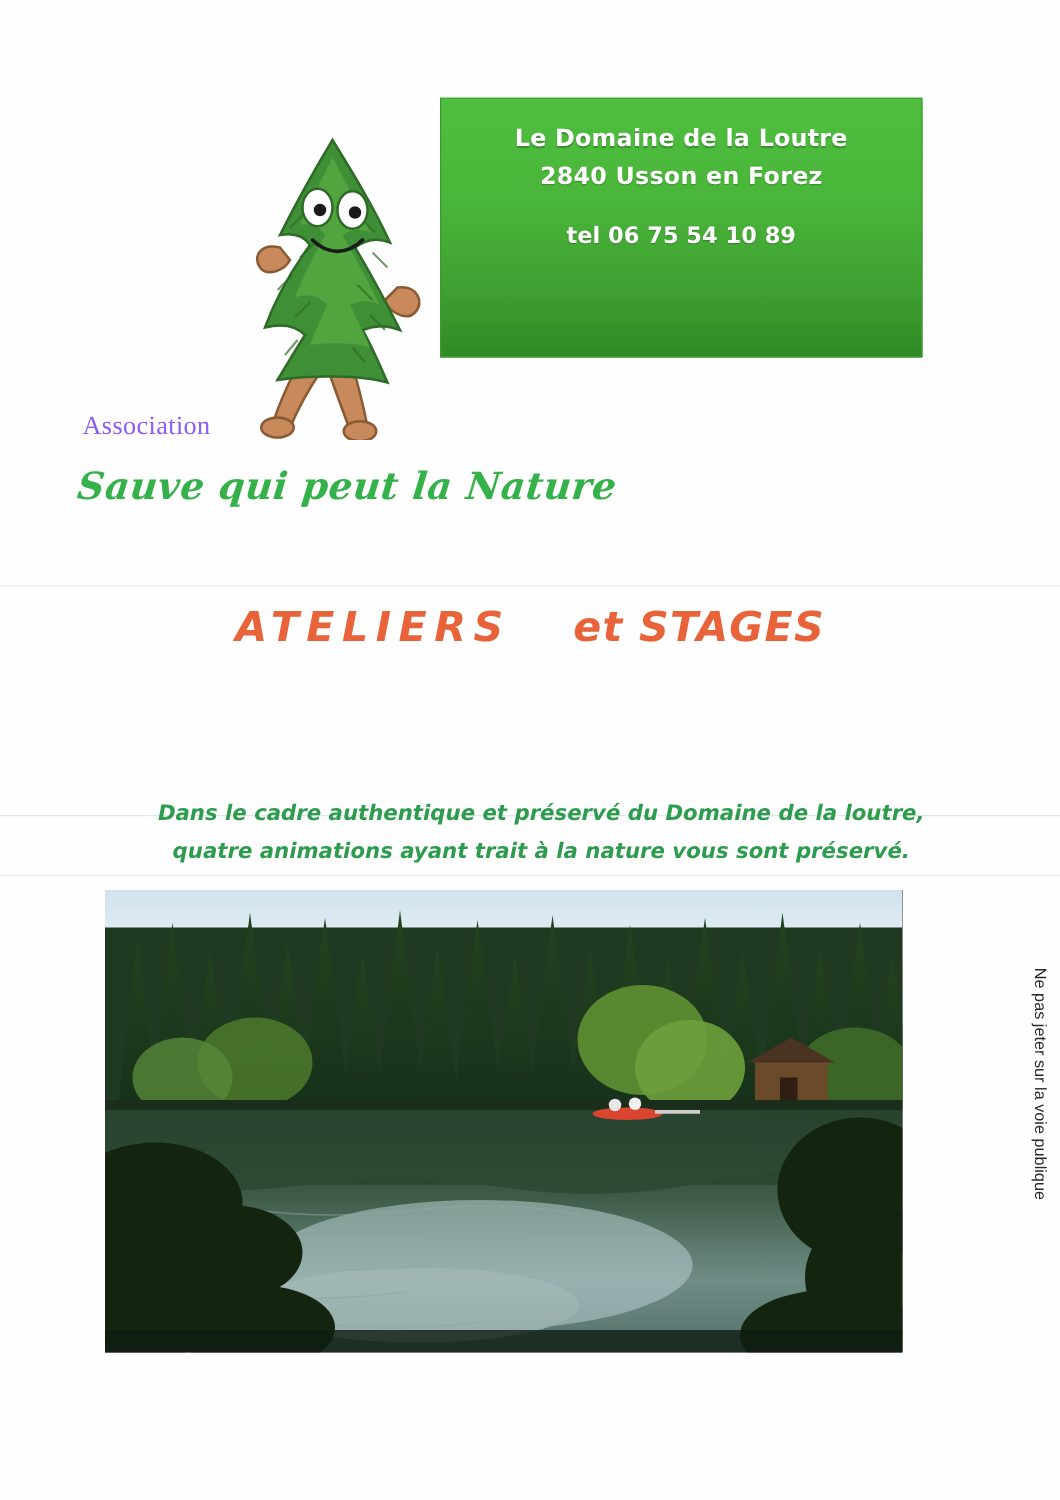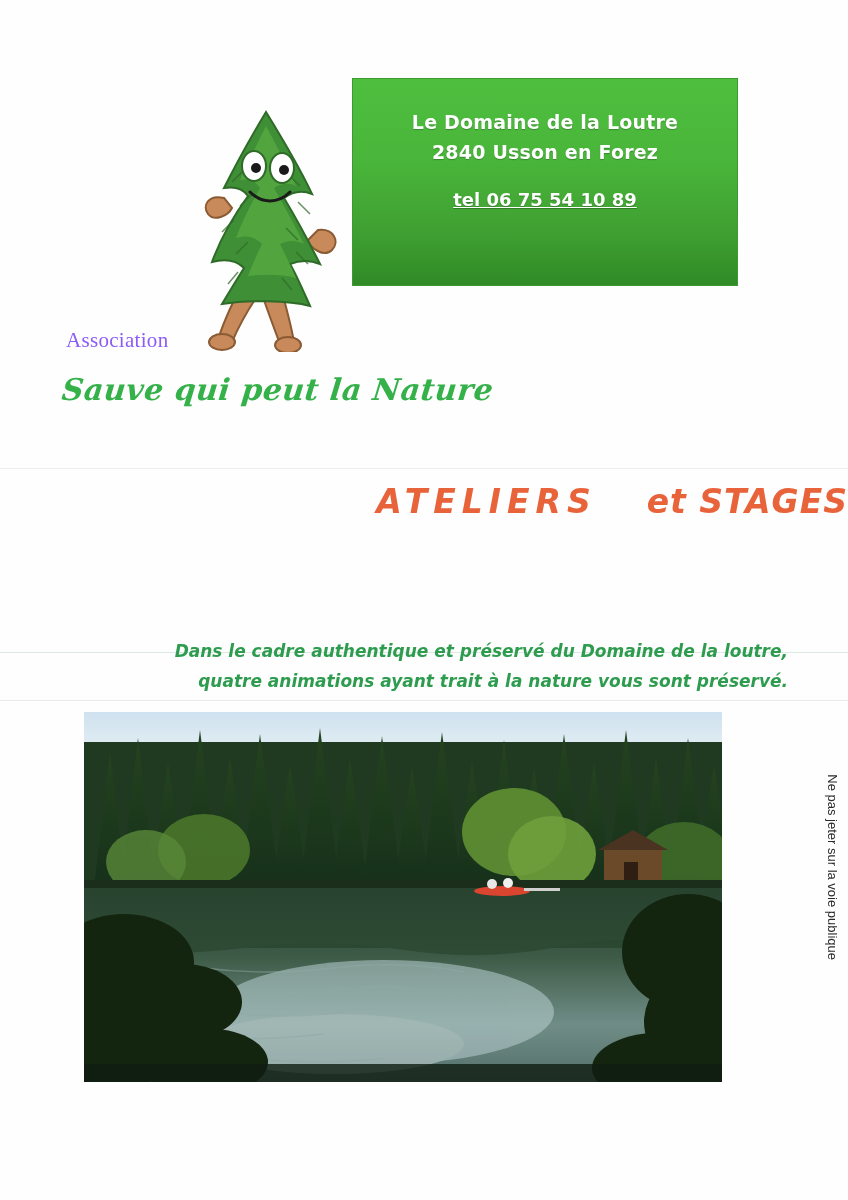--- a/index.html
+++ b/index.html
@@ -48,38 +48,37 @@
   .address-box {
     position: absolute;
     left: 352px;
     top: 8px;
     width: 386px;
     height: 208px;
     background: linear-gradient(180deg, #4fbf3f 0%, #49b53a 40%, #3f9f31 75%, #2f8a26 100%);
     box-shadow: 0 0 0 1px #3d9a30 inset;
     color: #ffffff;
     text-align: center;
-    padding-top: 29px;
+    padding-top: 18px;
     box-sizing: border-box;
   }
   .address-line {
     font-family: "DejaVu Sans", sans-serif;
     font-weight: bold;
     font-size: 19px;
     line-height: 30px;
     letter-spacing: .2px;
     text-shadow: 0 1px 1px rgba(0,0,0,.25);
   }
   .address-tel {
     font-family: "DejaVu Sans", sans-serif;
     font-weight: bold;
     font-size: 18px;
     margin-top: 22px;
     text-shadow: 0 1px 1px rgba(0,0,0,.25);
-    text-decoration: underline;
   }
 
   
   .mascot {
     position: absolute;
     left: 178px;
     top: 32px;
     width: 190px;
     height: 250px;
   }
@@ -106,43 +105,44 @@
     letter-spacing: .5px;
     transform: skewX(-6deg);
   }
 
   
   .main-title {
     position: absolute;
     left: 0;
     top: 482px;
     width: 848px;
-    text-align: right;
+    text-align: center;
     font-family: "DejaVu Sans", sans-serif;
     font-weight: bold;
     font-style: italic;
     font-size: 33px;
     color: #e8633a;
     letter-spacing: 1px;
   }
   .main-title .sp { letter-spacing: 6px; }
 
   
   .intro {
     position: absolute;
     left: 0;
     top: 636px;
     width: 788px;
-    text-align: right;
+    text-align: center;
     font-family: "DejaVu Sans", sans-serif;
     font-weight: bold;
     font-style: italic;
     font-size: 17px;
     line-height: 30px;
     color: #2e9c4e;
+    padding-left: 39px;
   }
 
   
   .photo {
     position: absolute;
     left: 84px;
     top: 712px;
     width: 638px;
     height: 370px;
     overflow: hidden;

